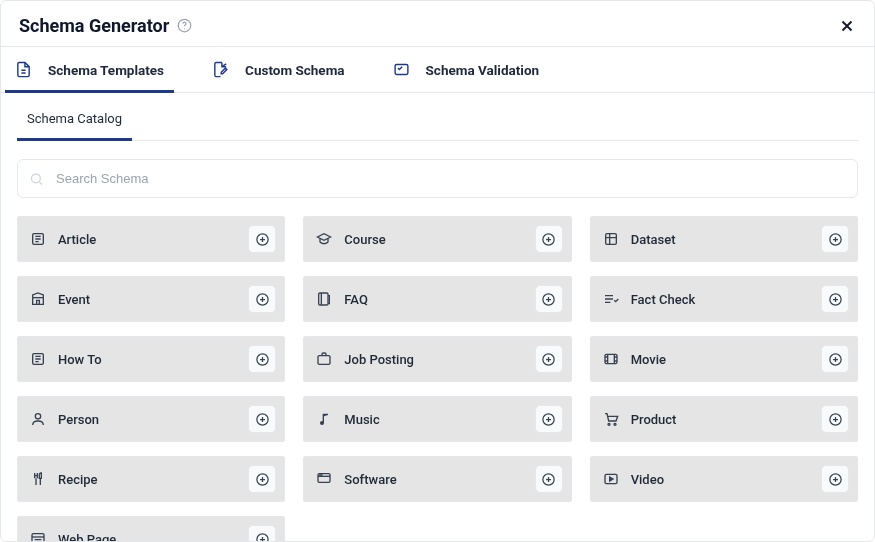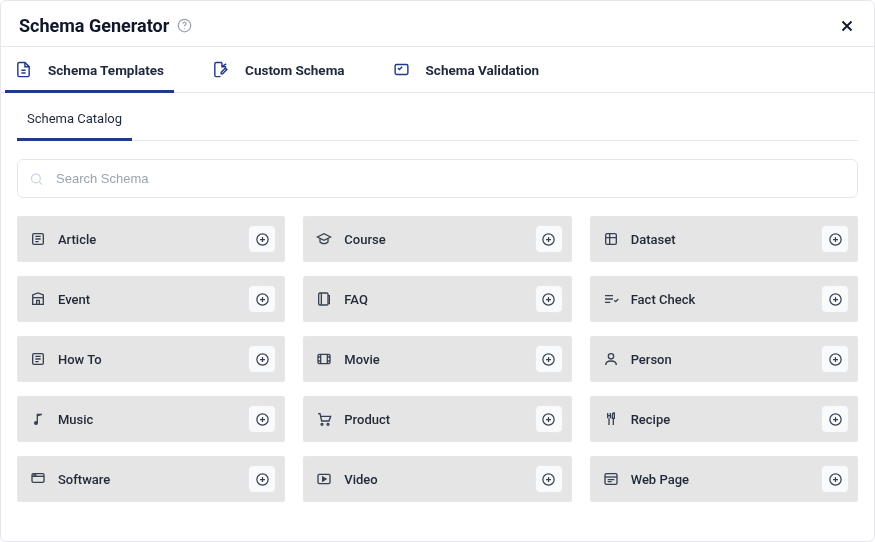--- a/index.html
+++ b/index.html
@@ -326,20 +326,37 @@
             <svg viewBox="0 0 24 24" fill="none" stroke="currentColor" stroke-width="2" width="15" height="15">
               <circle cx="12" cy="12" r="9"></circle>
               <path d="M12 8v8M8 12h8"></path>
             </svg>
           </button>
         </div>
         <div class="card">
           <div class="card-left">
             <span class="card-icon">
               <svg viewBox="0 0 24 24" fill="none" stroke="currentColor" stroke-width="2" width="16" height="16">
+                <rect x="3" y="7" width="18" height="13" rx="2"></rect>
+                <path d="M9 7V5a2 2 0 0 1 2-2h2a2 2 0 0 1 2 2v2"></path>
+              </svg>
+            </span>
+            <span class="card-label">Job Posting</span>
+          </div>
+          <button class="add-btn">
+            <svg viewBox="0 0 24 24" fill="none" stroke="currentColor" stroke-width="2" width="15" height="15">
+              <circle cx="12" cy="12" r="9"></circle>
+              <path d="M12 8v8M8 12h8"></path>
+            </svg>
+          </button>
+        </div>
+        <div class="card">
+          <div class="card-left">
+            <span class="card-icon">
+              <svg viewBox="0 0 24 24" fill="none" stroke="currentColor" stroke-width="2" width="16" height="16">
                 <rect x="3" y="5" width="18" height="14" rx="2"></rect>
                 <path d="M7 5v14M17 5v14M3 9h4M3 15h4M17 9h4M17 15h4"></path>
               </svg>
             </span>
             <span class="card-label">Movie</span>
           </div>
           <button class="add-btn">
             <svg viewBox="0 0 24 24" fill="none" stroke="currentColor" stroke-width="2" width="15" height="15">
               <circle cx="12" cy="12" r="9"></circle>
               <path d="M12 8v8M8 12h8"></path>

